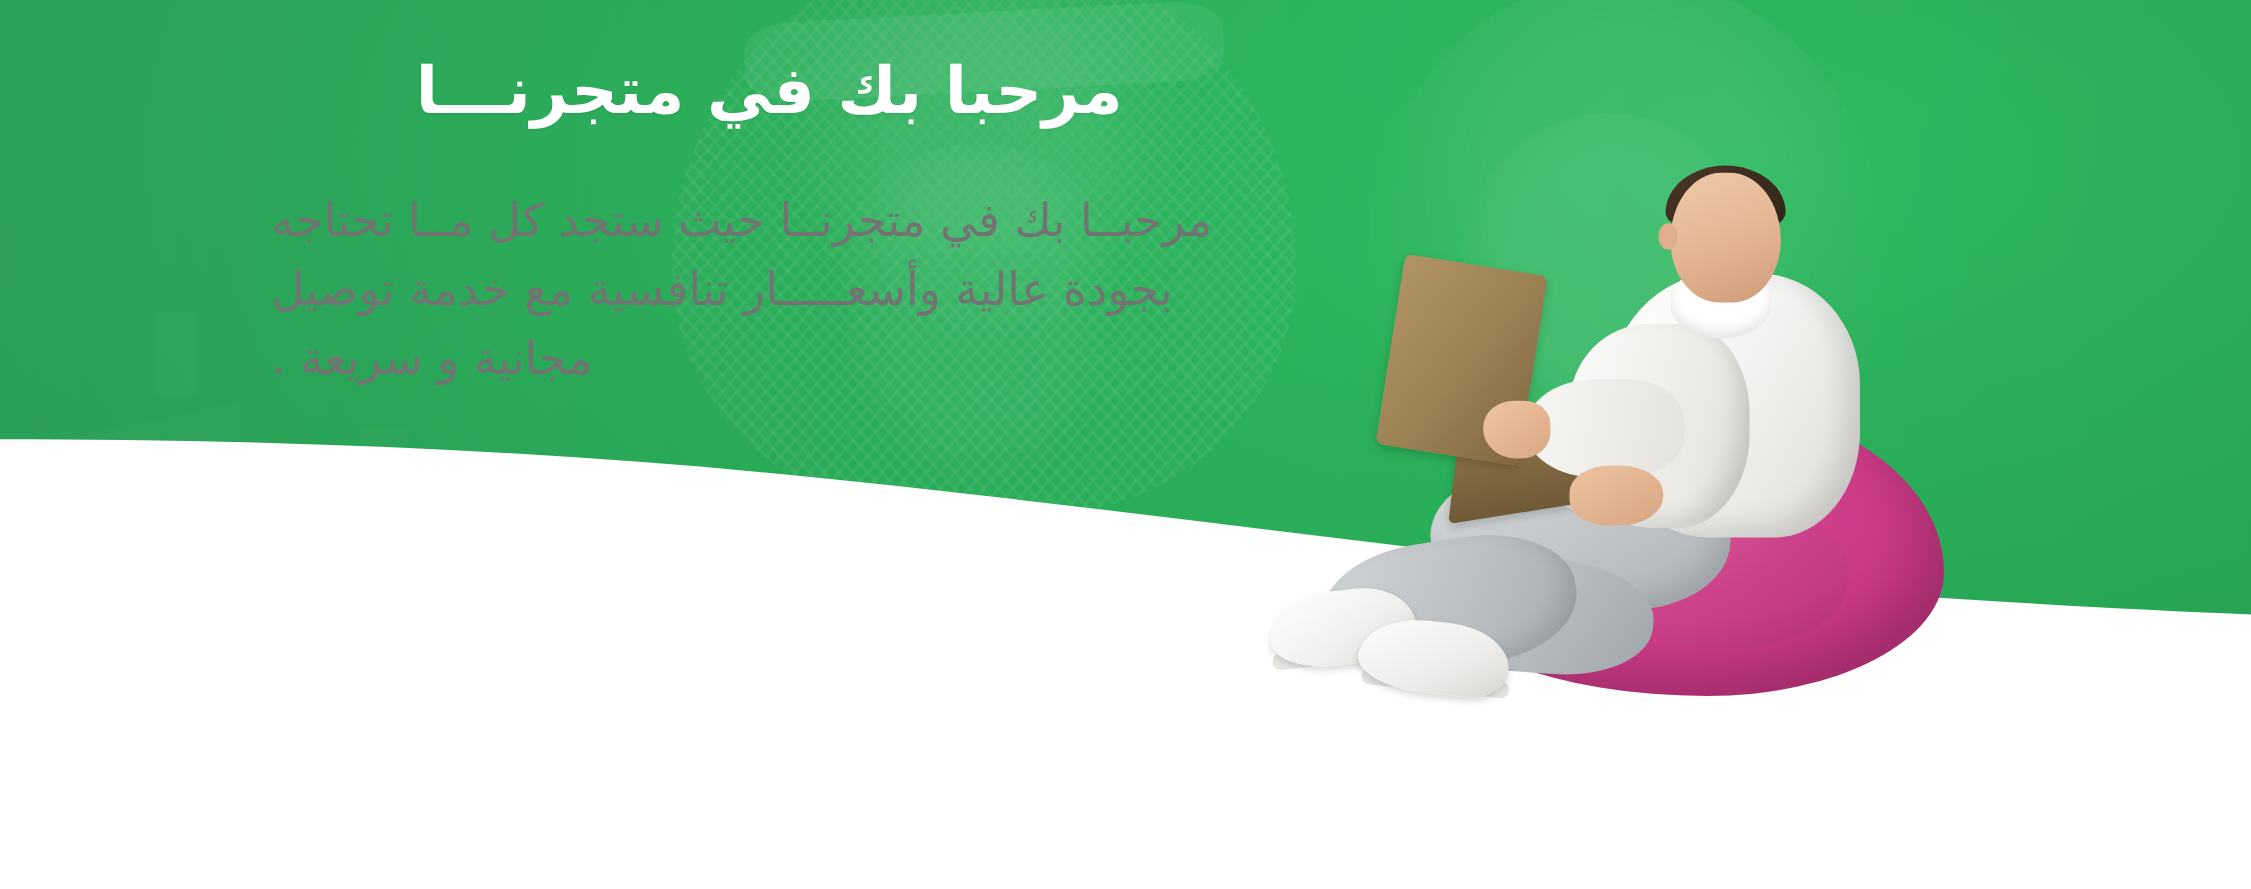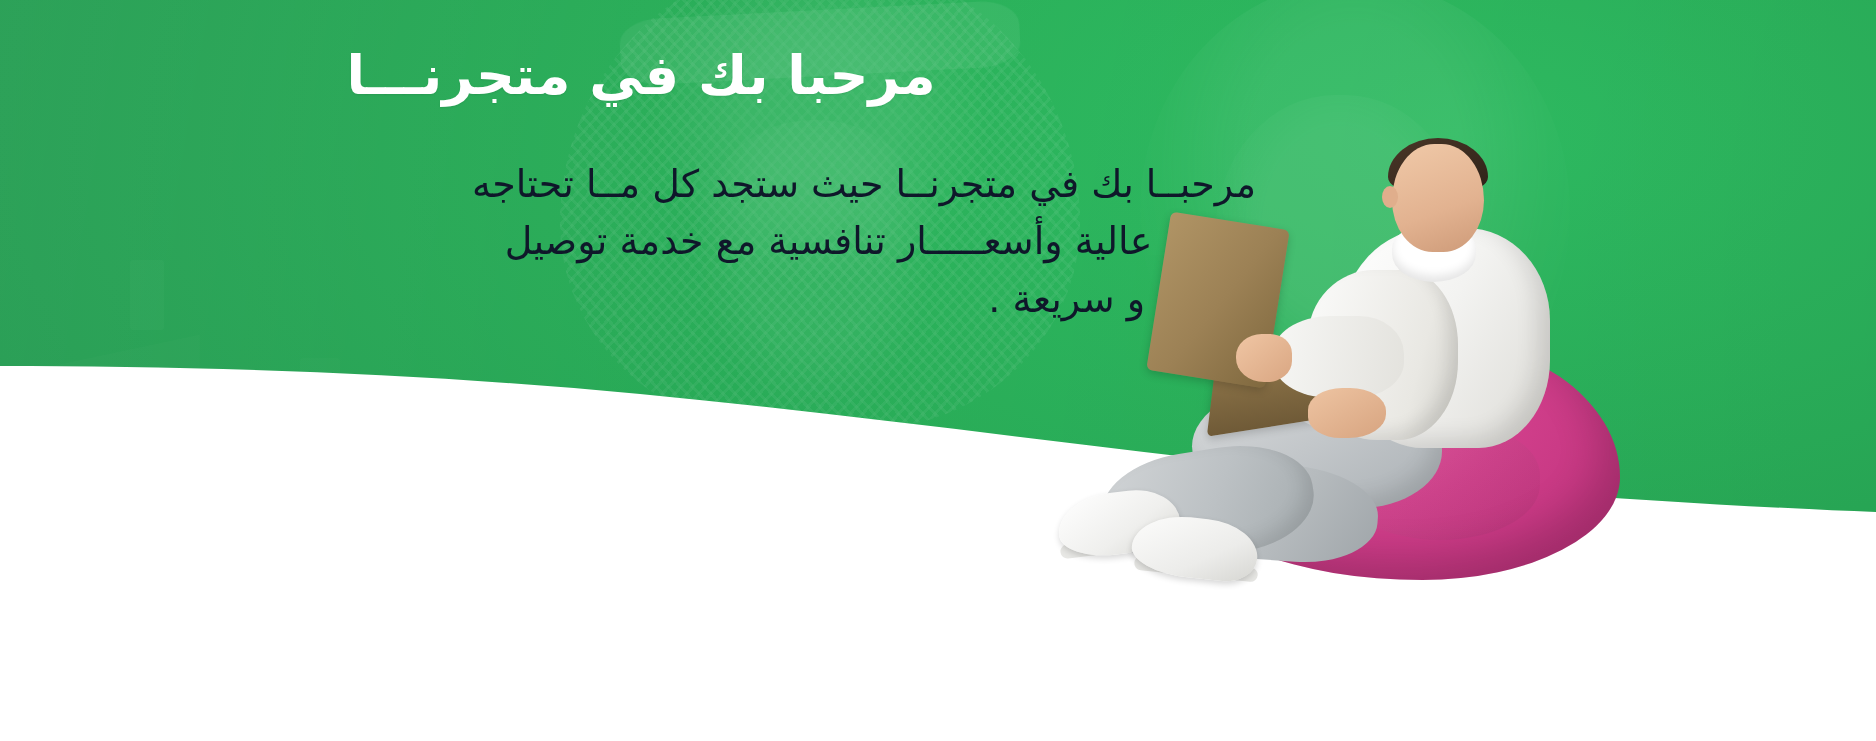--- a/index.html
+++ b/index.html
@@ -70,22 +70,22 @@
 
   .headline{
     margin:0;padding-top:44px;
     color:#ffffff;font-size:54px;font-weight:700;line-height:1.18;
     letter-spacing:0px;direction:rtl;
     text-shadow:0 1px 2px rgba(0,0,0,.08);
   }
 
   .paragraph{
     margin:0;padding-top:48px;padding-left:200px;
-    color:#0f172a;font-size:38px;font-weight:500;line-height:1.52;
-    direction:rtl;text-align:right;
+    color:#737373;font-size:38px;font-weight:500;line-height:1.52;
+    direction:rtl;text-align:left;
   }
   .paragraph .ln{display:block;white-space:nowrap;}
 
   
   .photo{position:absolute;left:1040px;top:120px;width:620px;height:460px;z-index:7;}
 
   .beanbag{
     position:absolute;left:150px;top:215px;width:430px;height:245px;
     background:radial-gradient(ellipse at 38% 28%, #e0559b 0%, #d13f8b 42%, #b92f78 100%);
     border-radius:52% 48% 46% 54%/62% 58% 42% 38%;

